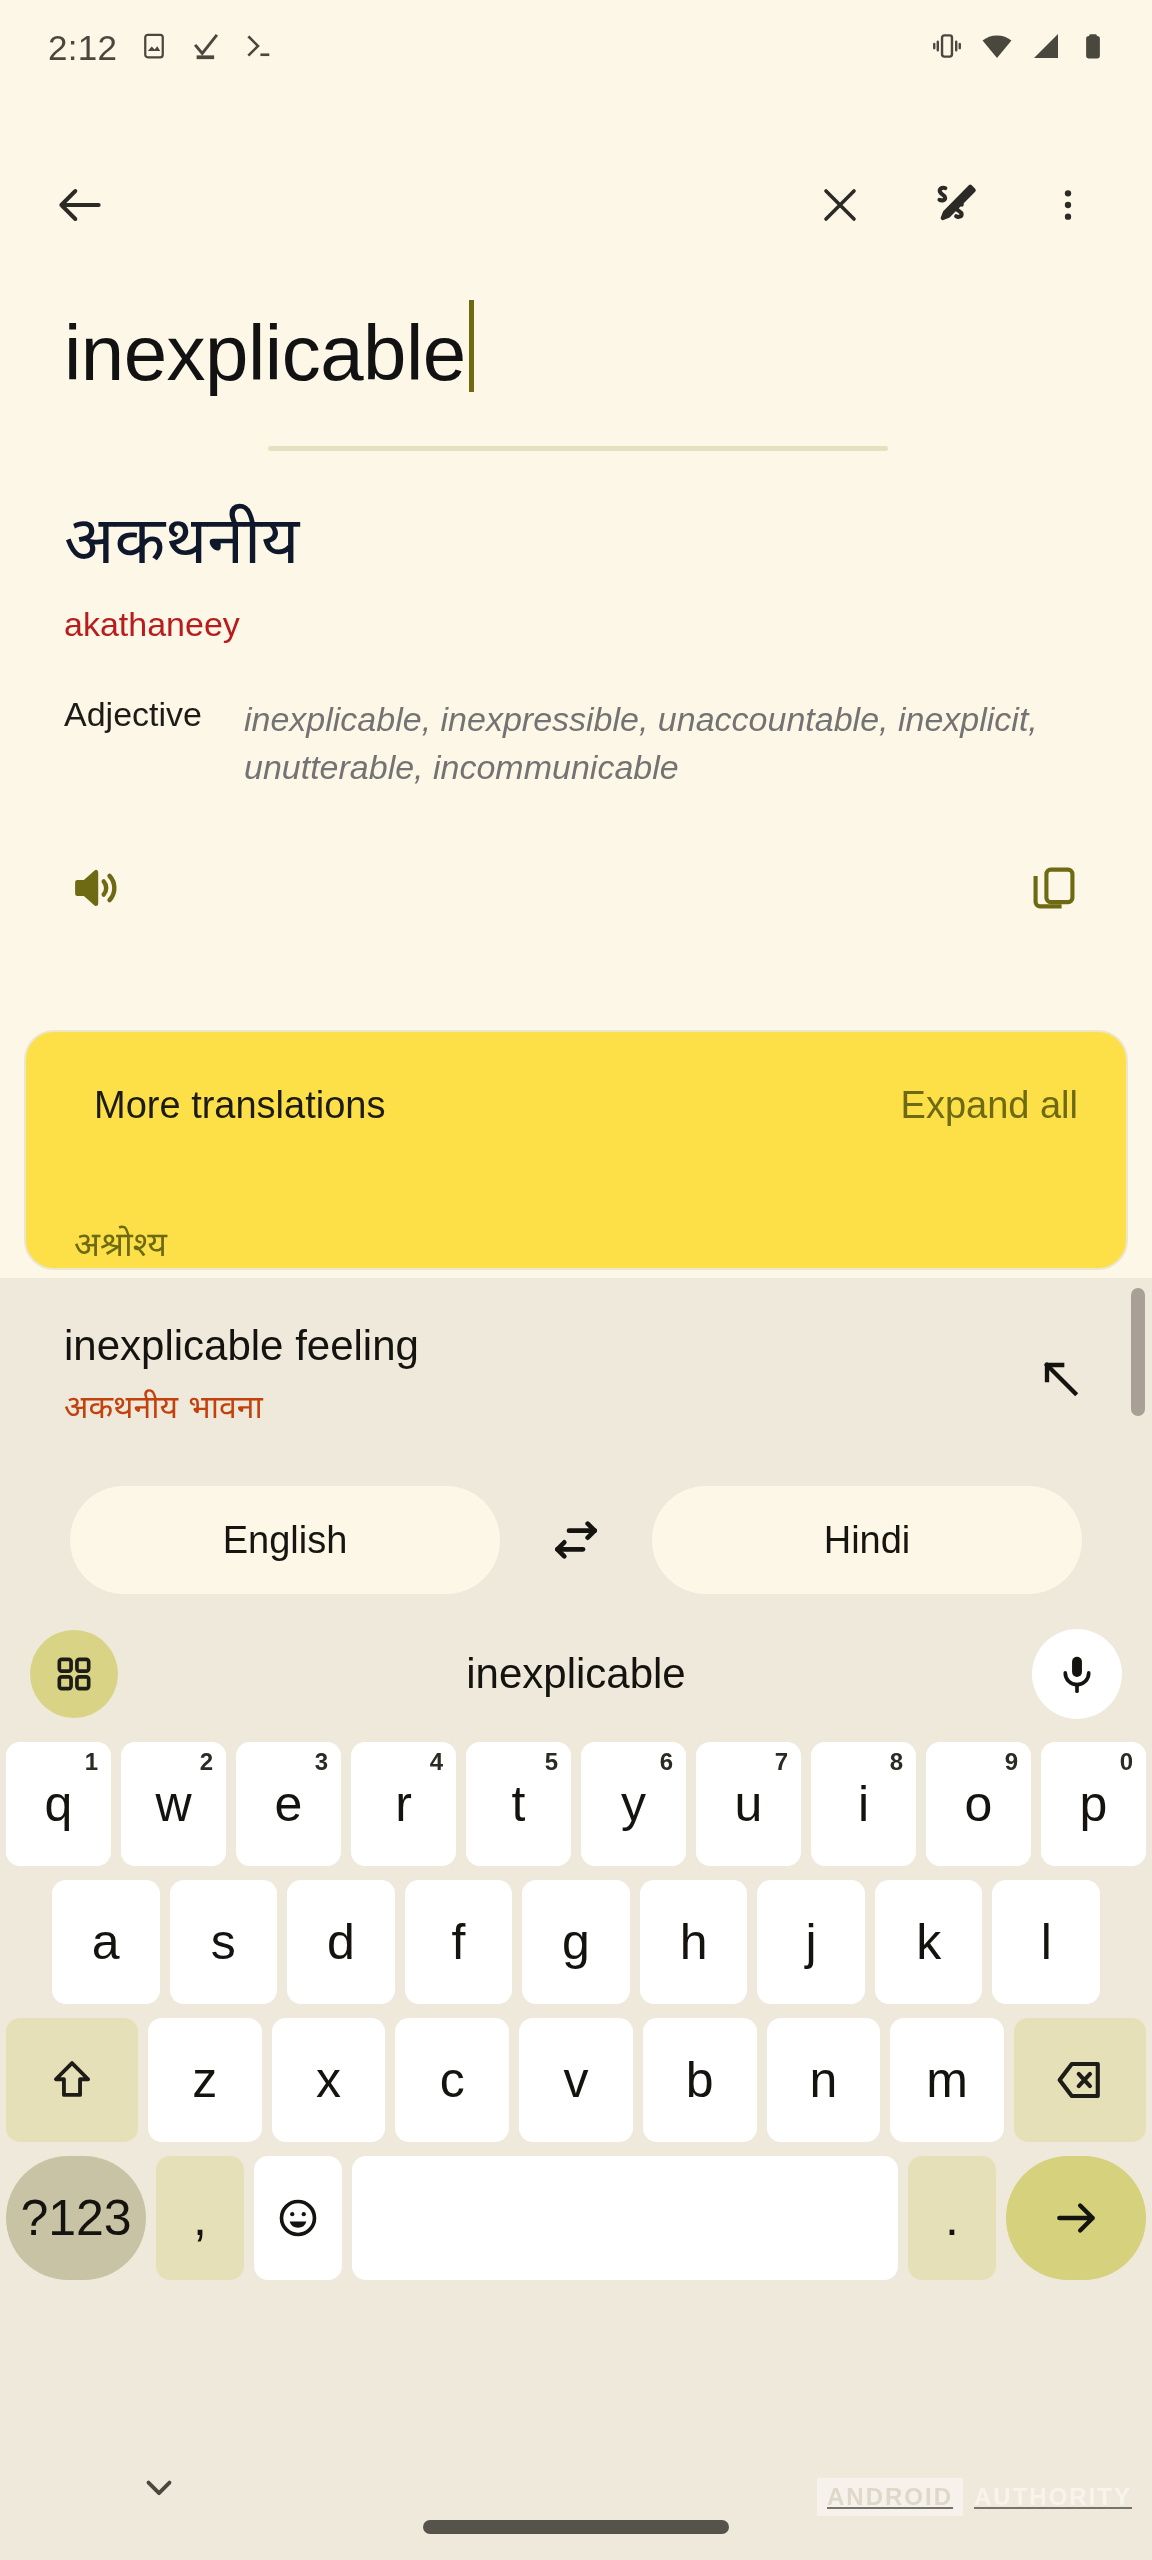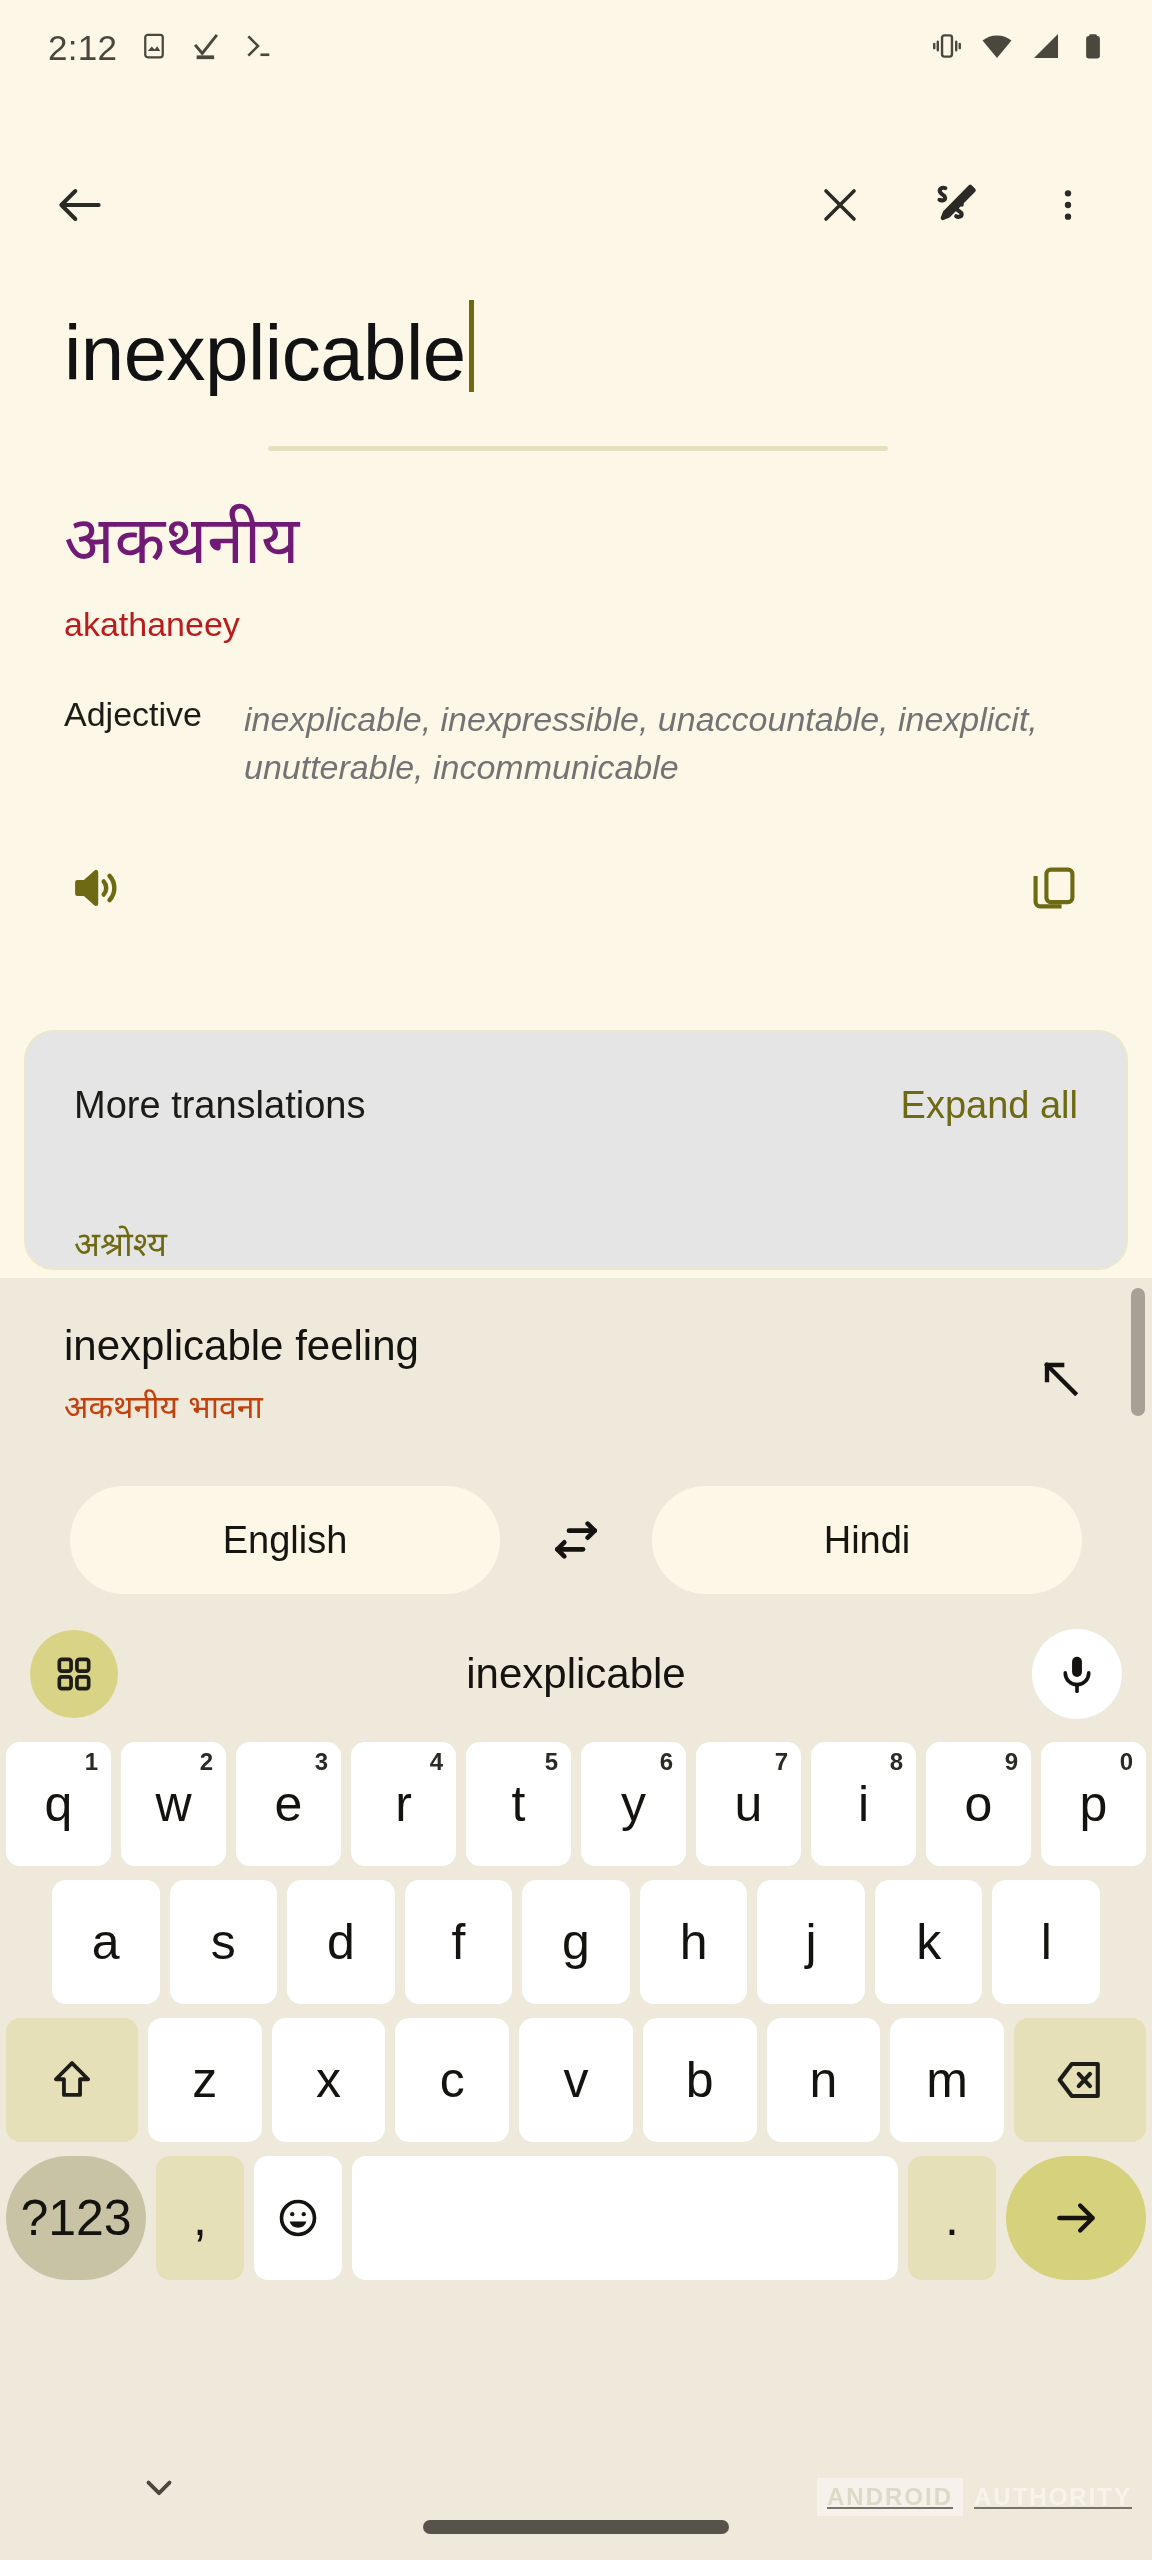--- a/index.html
+++ b/index.html
@@ -47,39 +47,40 @@
     background: #6e6a14; margin-left: 3px; position: relative; top: 12px;
   }
   .input-underline {
     position: absolute; top: 158px; left: 268px; width: 620px; height: 5px;
     background: #e5e0c0; border-radius: 3px;
   }
 
   
   .result { position: absolute; top: 500px; left: 0; right: 0; padding: 0 64px; }
   .result-word {
-    font-size: 66px; color: #701a75; line-height: 1.25;
+    font-size: 66px; color: #0f172a; line-height: 1.25;
     font-family: "DejaVu Sans", "Liberation Sans", sans-serif; font-weight: 400;
   }
   .result-translit { font-size: 34px; color: #b91c1c; margin-top: 22px; }
   .pos-row { display: flex; margin-top: 51px; gap: 42px; }
   .pos-label { font-size: 34px; color: #1c1b16; white-space: nowrap; flex: 0 0 auto; }
   .pos-syn { font-size: 34px; color: #737373; font-style: italic; line-height: 1.42; max-width: 800px; }
 
   .action-row {
     position: absolute; top: 860px; left: 0; right: 0;
     display: flex; align-items: center; justify-content: space-between;
     padding: 0 72px 0 68px;
   }
 
   
   .card {
     position: absolute; top: 1030px; left: 24px; right: 24px; height: 240px;
-    background: #e5e5e5; border: 2px solid #ece6ce; border-radius: 30px;
+    background: #fde047; border: 2px solid #ece6ce; border-radius: 30px;
     overflow: hidden;
+    padding-left: 20px;
   }
   .card-head {
     display: flex; align-items: center; justify-content: space-between;
     padding: 52px 48px 0 48px;
   }
   .card-title { font-size: 38px; color: #1c1b16; }
   .card-expand { font-size: 38px; color: #6e6a14; }
   .card-hidden-word {
     position: absolute; left: 48px; top: 188px;
     font-size: 34px; color: #6e6a14;

